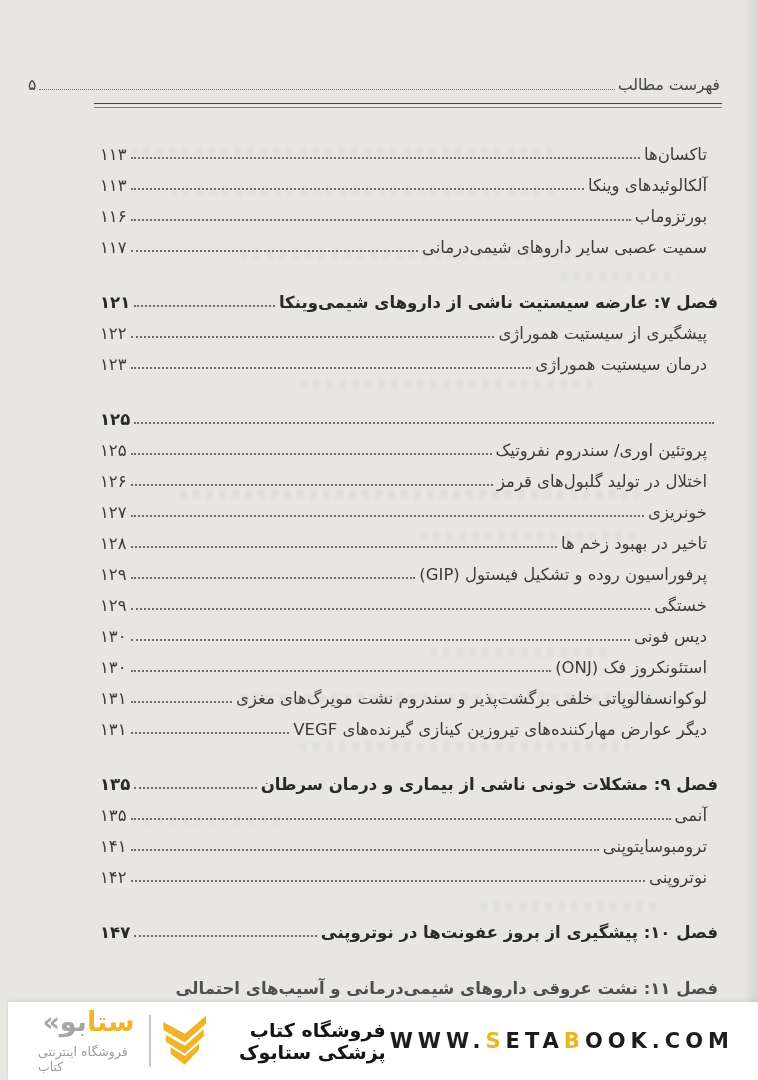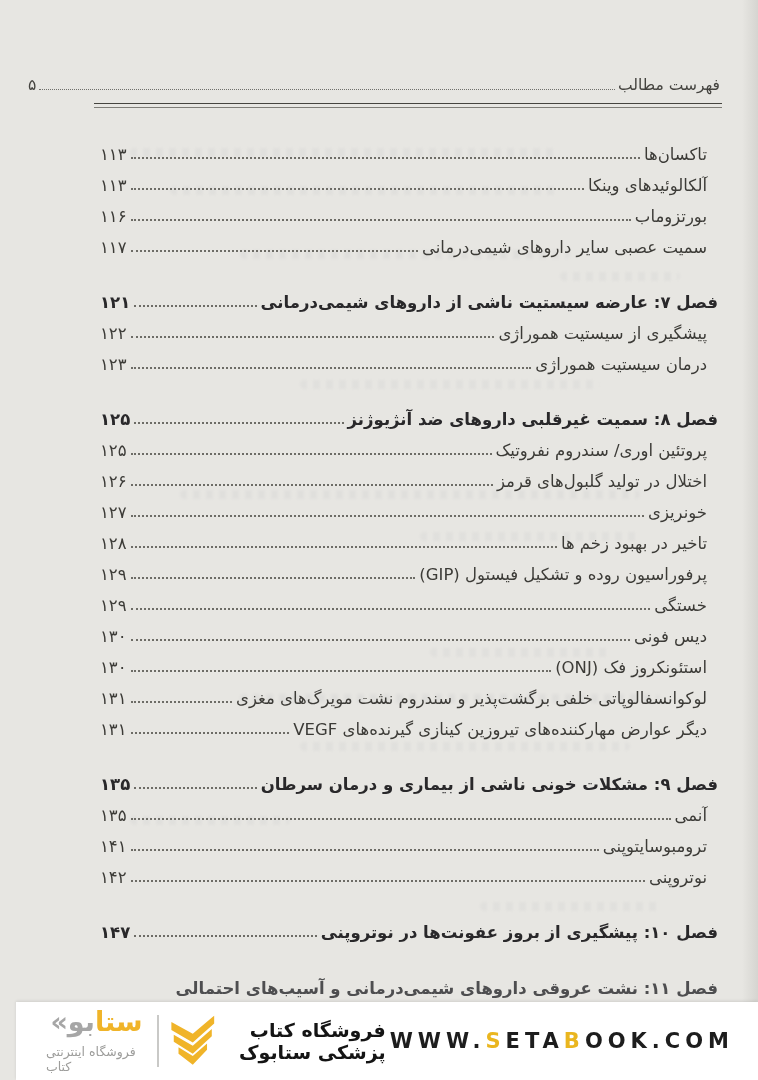--- a/index.html
+++ b/index.html
@@ -94,21 +94,21 @@
     position: absolute; top: 979px; right: 40px; left: 92px;
     direction: rtl;
     font-size: 16.5px; font-weight: bold; color: #3a3a3c;
     white-space: nowrap;
     filter: blur(0.55px);
     opacity: 0.88;
   }
 
   
   .footer {
-    position: absolute; left: 16px; right: 0; bottom: 0; height: 78px;
+    position: absolute; left: 8px; right: 0; bottom: 0; height: 78px;
     background: #ffffff;
     box-shadow: 0 -1px 3px rgba(0,0,0,0.10);
     display: flex; align-items: center; justify-content: space-between;
     padding: 0 24px 0 30px;
     box-sizing: border-box;
     z-index: 5;
   }
   .logo { display: flex; align-items: center; gap: 10px; }
   .logo-text { display: flex; flex-direction: column; align-items: center; }
   .wordmark {
@@ -180,36 +180,35 @@
       <span class="t-label">بورتزوماب</span>
       <span class="t-leader"></span>
       <span class="t-page">۱۱۶</span>
     </div>
       <div class="toc-row sub">
       <span class="t-label">سمیت عصبی سایر داروهای شیمی‌درمانی</span>
       <span class="t-leader"></span>
       <span class="t-page">۱۱۷</span>
     </div>
       <div class="toc-row chapter">
-      <span class="t-label">فصل ۷: عارضه سیستیت ناشی از داروهای شیمی‌درمانی</span>
+      <span class="t-label">فصل ۷: عارضه سیستیت ناشی از داروهای شیمی‌وینکا</span>
       <span class="t-leader"></span>
       <span class="t-page">۱۲۱</span>
     </div>
       <div class="toc-row sub">
       <span class="t-label">پیشگیری از سیستیت هموراژی</span>
       <span class="t-leader"></span>
       <span class="t-page">۱۲۲</span>
     </div>
       <div class="toc-row sub">
       <span class="t-label">درمان سیستیت هموراژی</span>
       <span class="t-leader"></span>
       <span class="t-page">۱۲۳</span>
     </div>
       <div class="toc-row chapter">
-      <span class="t-label">فصل ۸: سمیت غیرقلبی داروهای ضد آنژیوژنز</span>
       <span class="t-leader"></span>
       <span class="t-page">۱۲۵</span>
     </div>
       <div class="toc-row sub">
       <span class="t-label">پروتئین اوری/ سندروم نفروتیک</span>
       <span class="t-leader"></span>
       <span class="t-page">۱۲۵</span>
     </div>
       <div class="toc-row sub">
       <span class="t-label">اختلال در تولید گلبول‌های قرمز</span>

